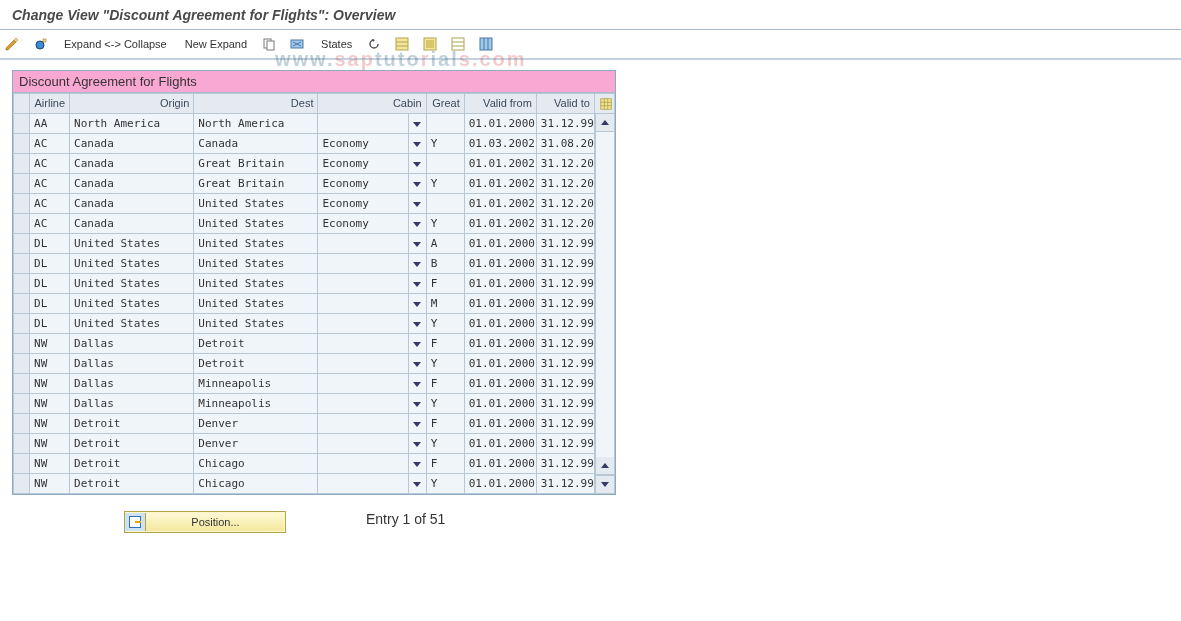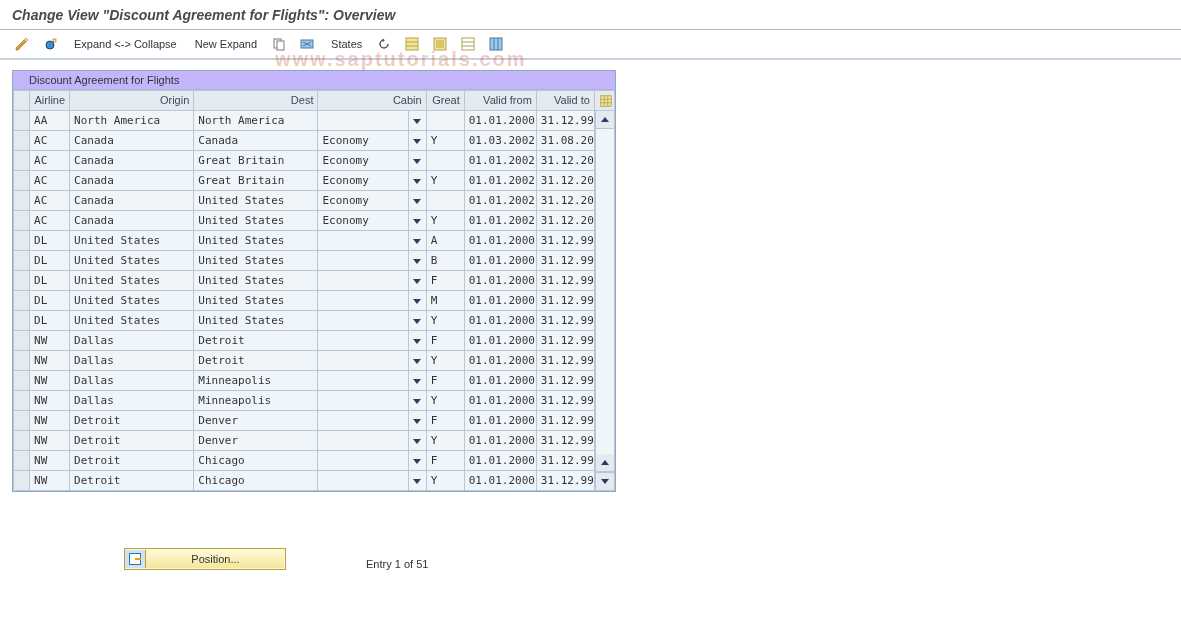--- a/index.html
+++ b/index.html
@@ -18,21 +18,21 @@
   font-style: italic;
   font-size: 14px;
   color: #4a4a4a;
   padding: 7px 12px 6px 12px;
   border-bottom: 1px solid #a7b9c8;
 }
 .toolbar {
   display: flex;
   align-items: center;
   height: 28px;
-  padding: 0 10px;
+  padding: 0 0;
   border-bottom: 2px solid #c4d2df;
   gap: 2px;
 }
 .tb-icon-btn {
   width: 22px;
   height: 22px;
   display: inline-flex;
   align-items: center;
   justify-content: center;
   margin-right: 2px;
@@ -48,24 +48,24 @@
 .content {
   padding: 10px 12px;
 }
 .table-frame {
   width: 602px;
   border: 1px solid #8eaac1;
   background: #f3f7fb;
   display: inline-block;
 }
 .table-title {
-  background: #c4b5fd;
-  font-size: 11px;
+  background: #f9a8d4;
+  font-size: 13px;
   color: #333;
-  padding: 3px 16px;
+  padding: 3px 6px;
   border-bottom: 1px solid #a8bbcb;
 }
 .grid-wrap {
   position: relative;
 }
 table.grid {
   border-collapse: collapse;
   width: 100%;
   table-layout: fixed;
 }
@@ -140,23 +140,23 @@
   background: #e5eaf0;
   border-bottom: 1px solid #b7c7d6;
   display:flex;align-items:center;justify-content:center;
   cursor: pointer;
 }
 .vscroll .vs-btn:last-child { border-top:1px solid #b7c7d6; border-bottom:none;}
 .vscroll .vs-track { flex:1; background:#f0f5fa;}
 .tri-up { width:0;height:0;border-left:4px solid transparent;border-right:4px solid transparent;border-bottom:5px solid #333a66;}
 .tri-dn { width:0;height:0;border-left:4px solid transparent;border-right:4px solid transparent;border-top:5px solid #333a66;}
 .footer-row {
-  margin-top: 56px;
+  margin-top: 16px;
   display: flex;
-  align-items: flex-end;
+  align-items: flex-start;
   gap: 80px;
   padding-left: 112px;
 }
 .position-btn {
   background: linear-gradient(#fffbd9, #f3e69a);
   border: 1px solid #b1a44d;
   height: 20px;
   width: 160px;
   display: flex;
   align-items: center;
@@ -171,35 +171,35 @@
   display:inline-flex;align-items:center;justify-content:center;
   position: relative;
 }
 .position-btn .pb-icon::before{
   content:"";width:10px;height:10px;border:1px solid #2d72b8;background:#fff;
 }
 .position-btn .pb-icon::after{
   content:"";position:absolute;left:10px;top:8px;width:6px;height:2px;background:#e6a500;
 }
 .position-btn span.lbl { flex:1; text-align:center; font-family: Arial; font-size:11px; color:#333;}
-.entry-text { font-size:11px; color:#333; }
+.entry-text { font-size:14px; color:#333; }
 svg.ico { width:16px; height:16px; display:block;}
 
 .watermark {
   position: absolute;
   top: 48px;
   left: 275px;
   font-size: 20px;
   font-weight: bold;
   letter-spacing: 2px;
   opacity: 0.25;
   pointer-events: none;
   z-index: 50;
 }
-.wm-orange { color: #c2410c; }
+.wm-orange { color: #0c4a6e; }
 .wm-red { color: #c33; margin-top: 24px; }
 </style>
 </head>
 <body>
 
 <div class="title-bar">Change View "Discount Agreement for Flights": Overview</div>
 
 <div class="toolbar">
   <div class="tb-icon-btn">
     <svg class="ico" viewBox="0 0 16 16">

